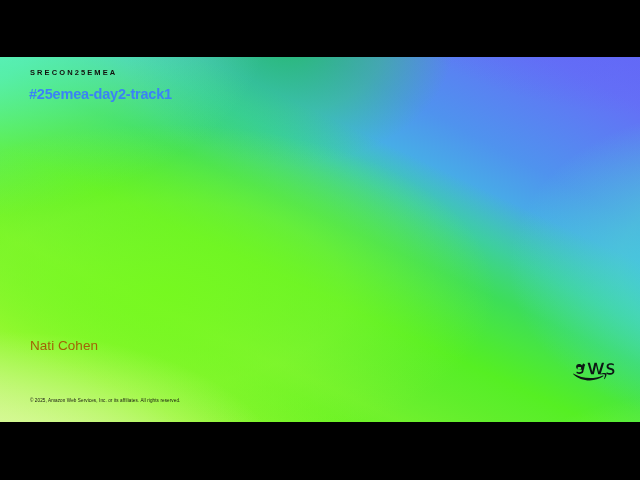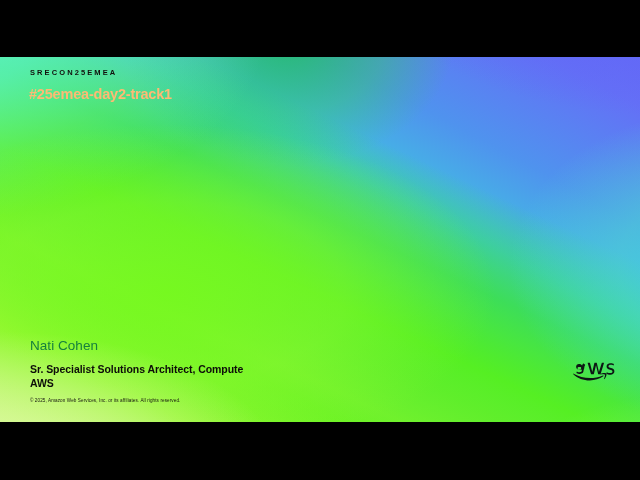--- a/index.html
+++ b/index.html
@@ -168,21 +168,21 @@
     color: #12100c;
   }
 
   .hashtag {
     position: absolute;
     left: 29px;
     top: 29px;
     font-size: 14.5px;
     font-weight: 700;
     letter-spacing: -0.2px;
-    color: #fdba74;
+    color: #3b82f6;
   }
 
   .talk-title {
     position: absolute;
     left: 29px;
     top: 175px;
     font-size: 36px;
     line-height: 40px;
     font-weight: 400;
     letter-spacing: -0.6px;
@@ -190,21 +190,21 @@
     white-space: pre-line;
   }
 
   .speaker-name {
     position: absolute;
     left: 30px;
     top: 281px;
     font-size: 13.5px;
     font-weight: 400;
     letter-spacing: 0.05px;
-    color: #15803d;
+    color: #a16207;
   }
 
   .speaker-role {
     position: absolute;
     left: 30px;
     top: 305px;
     font-size: 10.5px;
     line-height: 14px;
     font-weight: 700;
     letter-spacing: -0.05px;
@@ -251,22 +251,20 @@
 
   <div class="content">
 
     <div class="eyebrow">SRECON25EMEA</div>
 
     <div class="hashtag">#25emea-day2-track1</div>
 
 
     <div class="speaker-name">Nati Cohen</div>
 
-    <div class="speaker-role">Sr. Specialist Solutions Architect, Compute
-AWS</div>
 
     <div class="copyright">© 2025, Amazon Web Services, Inc. or its affiliates. All rights reserved.</div>
 
     <div class="aws-logo">
       <svg viewBox="0 0 108 64" xmlns="http://www.w3.org/2000/svg">
         <g fill="#0d1614">
 
           <path d="M18.0 22.6c0-1.4.15-2.5.42-3.3.3-.8.67-1.68 1.2-2.62.18-.3.26-.56.26-.78 0-.32-.2-.64-.62-.95l-2.05-1.37c-.3-.2-.6-.3-.86-.3-.33 0-.66.16-.98.47-.46.5-.86 1.02-1.2 1.58-.33.56-.67 1.2-1.02 1.9-1.77-2.1-4-3.15-6.7-3.15-1.9 0-3.42.55-4.53 1.65-1.12 1.1-1.68 2.56-1.68 4.4 0 1.94.68 3.51 2.05 4.7 1.37 1.2 3.2 1.8 5.5 1.8.75 0 1.53-.07 2.34-.2.8-.12 1.64-.3 2.5-.54v1.6c0 1.75-.37 2.97-1.1 3.67-.73.7-1.98 1.05-3.75 1.05-.8 0-1.63-.1-2.5-.3-.85-.2-1.67-.45-2.46-.77-.36-.15-.63-.24-.8-.28-.17-.04-.3-.06-.4-.06-.35 0-.52.25-.52.76v1.3c0 .38.05.67.17.86.1.2.33.38.66.56.8.4 1.75.73 2.87.99 1.12.26 2.3.39 3.55.39 2.6 0 4.6-.6 5.98-1.8 1.38-1.2 2.07-3 2.07-5.4zm-6.97 3.1c-.66.17-1.35.3-2.07.37-.72.08-1.4.12-2.03.12-1.15 0-2.05-.23-2.68-.7-.63-.46-.95-1.15-.95-2.07 0-.96.32-1.68.96-2.15.64-.48 1.58-.72 2.82-.72.63 0 1.3.05 2 .14.7.1 1.35.23 1.95.4z" transform="translate(26,9) scale(0.92)"></path>
 
           <path d="M34.0 36.5c-.46 0-.8-.08-1.03-.25-.22-.17-.42-.54-.6-1.1l-6.7-22.1c-.18-.57-.27-.94-.27-1.13 0-.45.22-.68.67-.68h2.9c.48 0 .82.08 1.02.25.21.17.4.54.57 1.1l4.8 18.9 4.45-18.9c.14-.57.32-.94.54-1.1.22-.17.58-.25 1.07-.25h2.37c.49 0 .85.08 1.07.25.22.16.4.53.53 1.1l4.5 19.13L55.8 12.6c.18-.57.37-.94.58-1.1.2-.17.54-.25 1-.25h2.75c.45 0 .68.23.68.68 0 .14-.02.28-.06.43-.04.15-.1.36-.2.64l-6.87 22.1c-.18.57-.38.94-.6 1.1-.22.18-.56.26-1.02.26h-2.55c-.5 0-.85-.08-1.07-.26-.22-.17-.4-.55-.52-1.13l-4.43-18.4-4.4 18.37c-.14.58-.3.96-.52 1.13-.22.18-.58.26-1.07.26z" transform="translate(26,9) scale(0.92)"></path>

